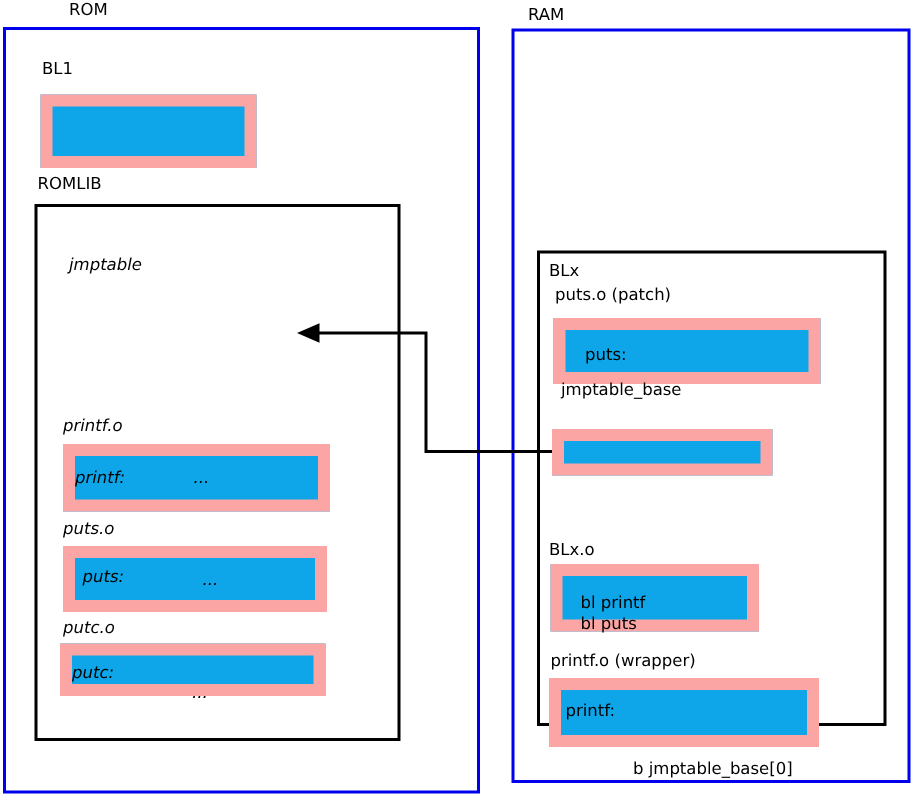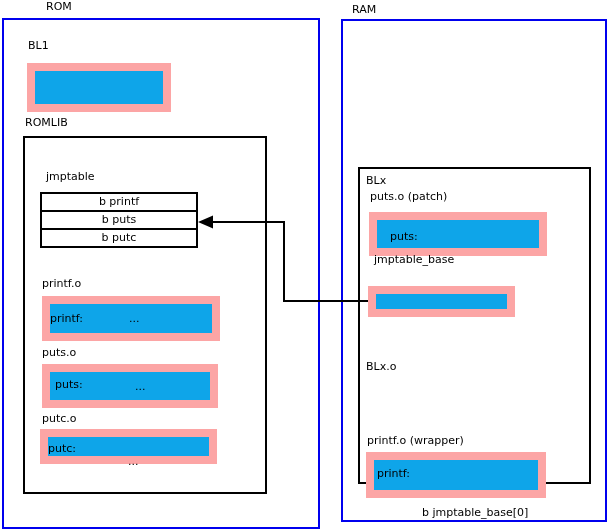--- a/index.html
+++ b/index.html
@@ -32,28 +32,23 @@
 
 <div class="canvas">
 
   <div class="lbl" style="left:46px;top:0px;">ROM</div>
   <div class="bluebox" style="left:2px;top:18px;width:318px;height:511px;padding-left:18px;">
 
     <div class="lbl" style="left:24px;top:19px;">BL1</div>
     <div class="smallbox" style="left:23px;top:43px;width:144px;height:49px;"></div>
 
     <div class="lbl" style="left:21px;top:96px;">ROMLIB</div>
-    <div class="bigbox" style="left:19px;top:116px;width:244px;height:358px;">
+    <div class="bigbox" style="left:19px;top:116px;width:244px;height:358px;font-style:italic;">
 
       <div class="lbl" style="left:21px;top:32px;">jmptable</div>
-      <div class="jmptable" style="left:15px;top:54px;width:158px;">
-        <div class="jmprow">b printf</div>
-        <div class="jmprow">b puts</div>
-        <div class="jmprow">b putc</div>
-      </div>
 
       <div class="lbl" style="left:17px;top:139px;">printf.o</div>
       <div class="smallbox" style="left:17px;top:158px;width:178px;height:45px;">
         <span style="left:0px;top:8px;">printf:</span>
         <span style="left:79px;top:8px;">...</span>
       </div>
 
       <div class="lbl" style="left:17px;top:208px;">puts.o</div>
       <div class="smallbox" style="left:17px;top:226px;width:176px;height:44px;">
         <span style="left:5px;top:6px;">puts:</span>
@@ -78,20 +73,24 @@
 
       <div class="lbl" style="left:10px;top:21px;">puts.o (patch)</div>
       <div class="smallbox" style="left:9px;top:43px;width:178px;height:44px;">
         <span style="left:13px;top:10px;">puts:</span>
       </div>
 
       <div class="lbl" style="left:14px;top:84px;">jmptable_base</div>
       <div class="smallbox" style="left:8px;top:117px;width:147px;height:31px;"></div>
 
       <div class="lbl" style="left:6px;top:191px;">BLx.o</div>
+      <div class="smallbox" style="left:7px;top:207px;width:139px;height:45px;">
+        <span style="left:12px;top:11px;">bl printf</span>
+        <span style="left:12px;top:25px;">bl puts</span>
+      </div>
 
       <div class="lbl" style="left:7px;top:265px;">printf.o (wrapper)</div>
       <div class="smallbox" style="left:6px;top:283px;width:180px;height:46px;">
         <span style="left:3px;top:7px;">printf:</span>
         <span style="left:48px;top:22px;margin-top:24px;">b jmptable_base[0]</span>
       </div>
 
     </div>
   </div>
 

